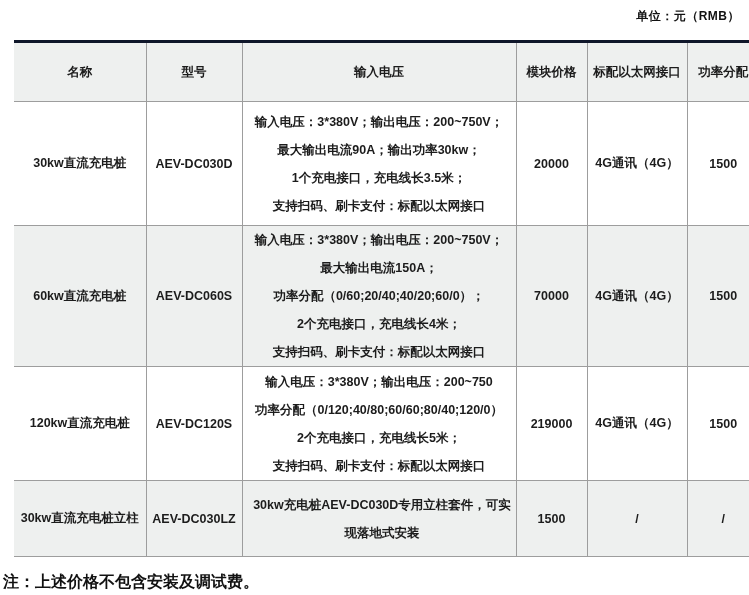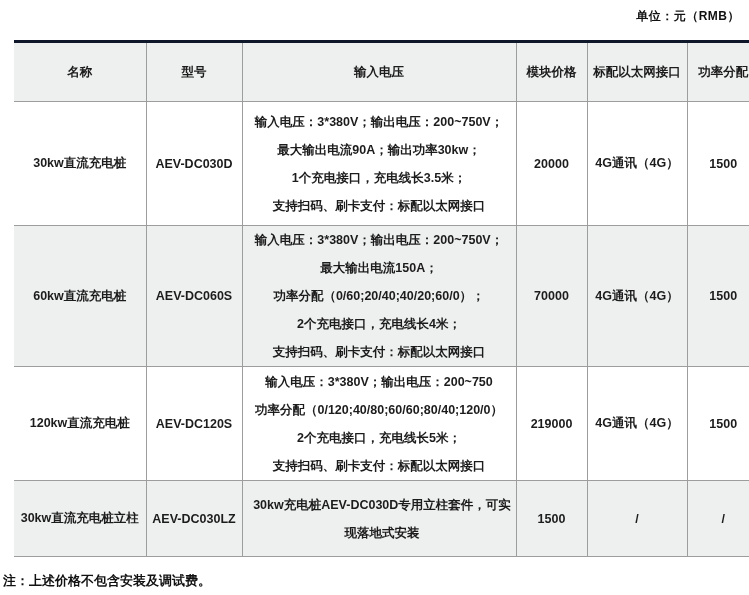--- a/index.html
+++ b/index.html
@@ -40,21 +40,21 @@
   tr.r1{height:141px;}
   tr.r2{height:114px;}
   tr.r3{height:76px;}
 
   td.features{text-align:left;padding:4px 12px 4px 10px;}
   td.features p{margin:0;line-height:28px;white-space:nowrap;}
   td.features p.wrap{white-space:normal;margin-left:6px;}
 
   .note{
     position:absolute;left:3px;top:572px;
-    font-size:13px;font-weight:bold;color:#111;
+    font-size:16px;font-weight:bold;color:#111;
   }
 </style>
 </head>
 <body>
 
 <div class="page">
 
   <div class="unit-label">单位：元（RMB）</div>
 
   <table class="price-table">

